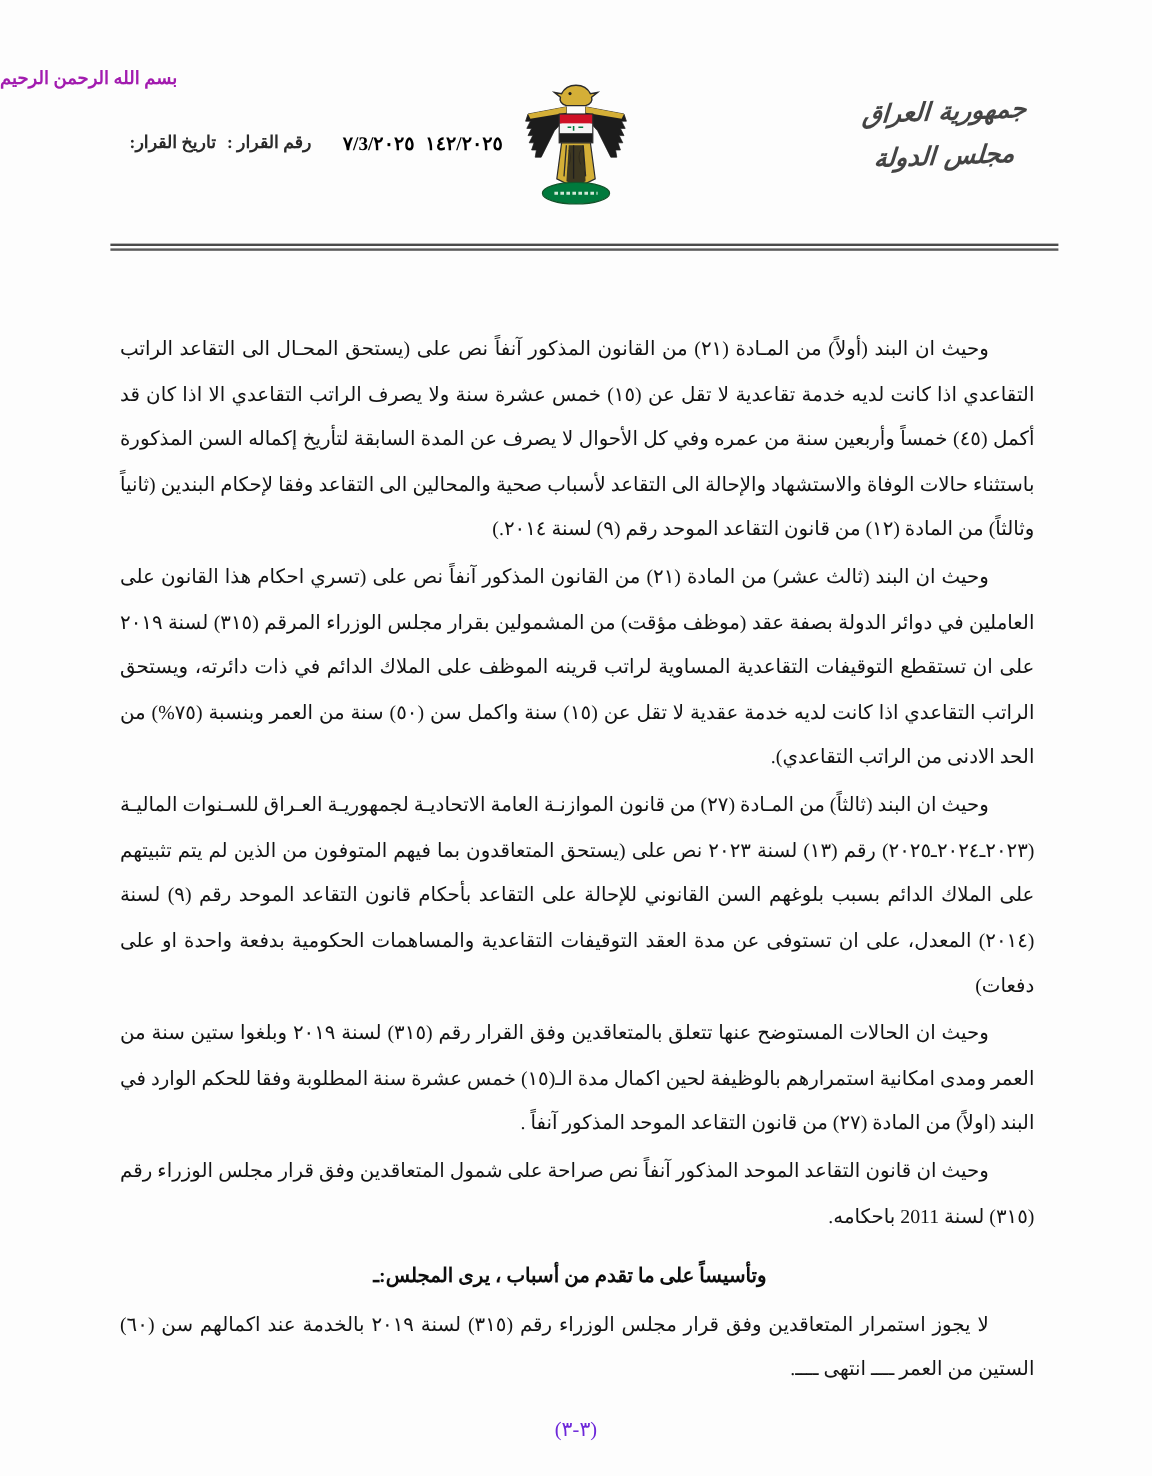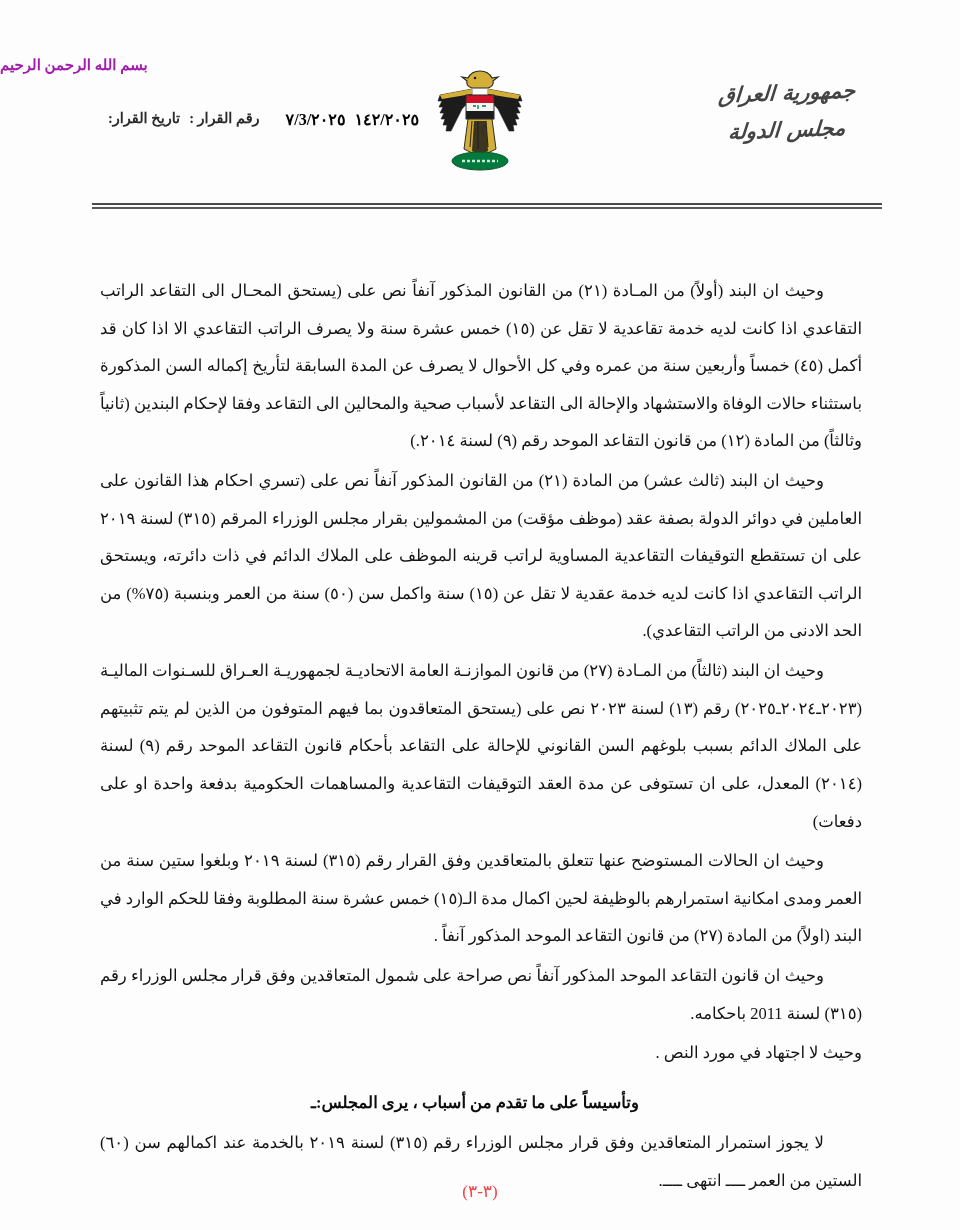--- a/index.html
+++ b/index.html
@@ -164,21 +164,21 @@
     color: #0d0d0d;
   }
 
   .page-number {
     position: absolute;
     bottom: 28px;
     left: 0;
     right: 0;
     text-align: center;
     font-size: 17px;
-    color: #ef4444;
+    color: #6d28d9;
     font-family: "Liberation Serif", serif;
   }
 </style>
 </head>
 <body>
 
 <div class="page">
 
   <div class="basmala">بسم الله الرحمن الرحيم</div>
 
@@ -235,21 +235,20 @@
     <div class="r1"></div>
     <div class="r2"></div>
   </div>
 
   <div class="body-text">
     <p class="para">وحيث ان البند (أولاً) من المـادة (٢١) من القانون المذكور آنفاً نص على (يستحق المحـال الى التقاعد الراتب التقاعدي اذا كانت لديه خدمة تقاعدية لا تقل عن (١٥) خمس عشرة سنة ولا يصرف الراتب التقاعدي الا اذا كان قد أكمل (٤٥) خمساً وأربعين سنة من عمره وفي كل الأحوال لا يصرف عن المدة السابقة لتأريخ إكماله السن المذكورة باستثناء حالات الوفاة والاستشهاد والإحالة الى التقاعد لأسباب صحية والمحالين الى التقاعد وفقا لإحكام البندين (ثانياً وثالثاً) من المادة (١٢) من قانون التقاعد الموحد رقم (٩) لسنة ٢٠١٤.)</p>
     <p class="para">وحيث ان البند (ثالث عشر) من المادة (٢١) من القانون المذكور آنفاً نص على (تسري احكام هذا القانون على العاملين في دوائر الدولة بصفة عقد (موظف مؤقت) من المشمولين بقرار مجلس الوزراء المرقم (٣١٥) لسنة ٢٠١٩ على ان تستقطع التوقيفات التقاعدية المساوية لراتب قرينه الموظف على الملاك الدائم في ذات دائرته، ويستحق الراتب التقاعدي اذا كانت لديه خدمة عقدية لا تقل عن (١٥) سنة واكمل سن (٥٠) سنة من العمر وبنسبة (٧٥%) من الحد الادنى من الراتب التقاعدي).</p>
     <p class="para">وحيث ان البند (ثالثاً) من المـادة (٢٧) من قانون الموازنـة العامة الاتحاديـة لجمهوريـة العـراق للسـنوات الماليـة (٢٠٢٣ـ٢٠٢٤ـ٢٠٢٥) رقم (١٣) لسنة ٢٠٢٣ نص على (يستحق المتعاقدون بما فيهم المتوفون من الذين لم يتم تثبيتهم على الملاك الدائم بسبب بلوغهم السن القانوني للإحالة على التقاعد بأحكام قانون التقاعد الموحد رقم (٩) لسنة (٢٠١٤) المعدل، على ان تستوفى عن مدة العقد التوقيفات التقاعدية والمساهمات الحكومية بدفعة واحدة او على دفعات)</p>
     <p class="para">وحيث ان الحالات المستوضح عنها تتعلق بالمتعاقدين وفق القرار رقم (٣١٥) لسنة ٢٠١٩ وبلغوا ستين سنة من العمر ومدى امكانية استمرارهم بالوظيفة لحين اكمال مدة الـ(١٥) خمس عشرة سنة المطلوبة وفقا للحكم الوارد في البند (اولاً) من المادة (٢٧) من قانون التقاعد الموحد المذكور آنفاً .</p>
     <p class="para">وحيث ان قانون التقاعد الموحد المذكور آنفاً نص صراحة على شمول المتعاقدين وفق قرار مجلس الوزراء رقم (٣١٥) لسنة 2011 باحكامه.</p>
-    <p class="para para-center-end">وحيث لا اجتهاد في مورد النص .</p>
 
     <div class="bold-lead">وتأسيساً على ما تقدم من أسباب ، يرى المجلس:ـ</div>
     <p class="para">لا يجوز استمرار المتعاقدين وفق قرار مجلس الوزراء رقم (٣١٥) لسنة ٢٠١٩ بالخدمة عند اكمالهم سن (٦٠) الستين من العمر ــــ انتهى ــــ.</p>
 
   </div>
 
   <div class="page-number">(٣-٣)</div>
 
 </div>
 

